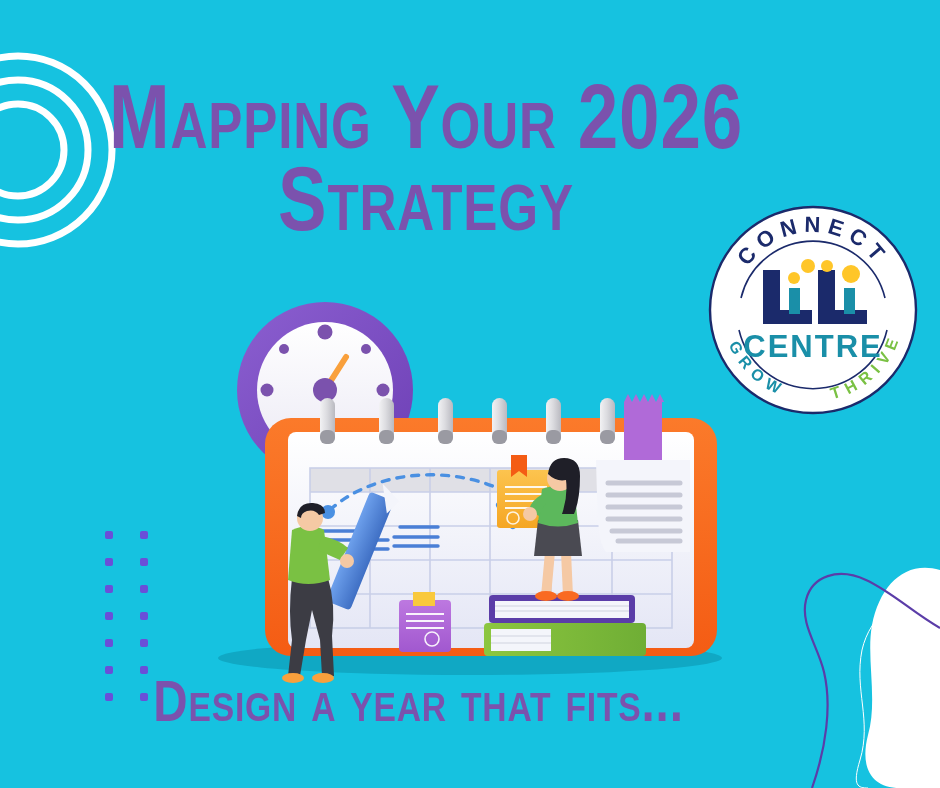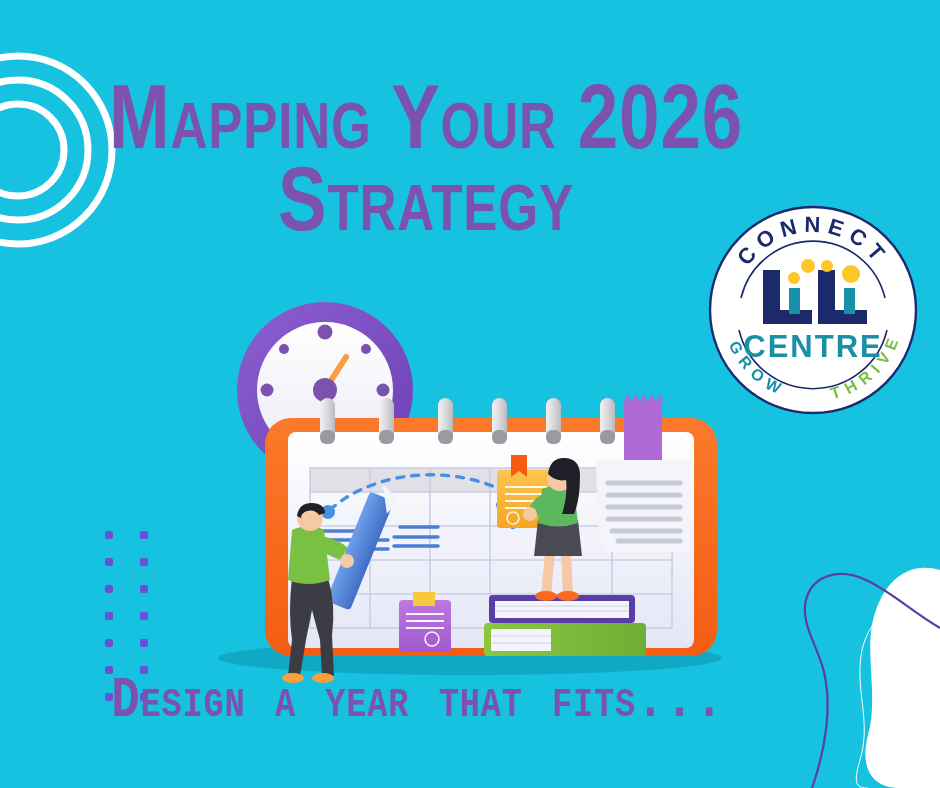--- a/index.html
+++ b/index.html
@@ -35,21 +35,21 @@
     white-space:nowrap;
   }
   #title-line-1{font-size:91px;}
   #title-line-2{font-size:91px;margin-top:4px;}
 
   
   #tagline{
     position:absolute;left:0;top:672px;width:836px;
     text-align:center;z-index:30;pointer-events:none;
     color:#7b52ad;
-    font-family:Liberation Mono, monospace;
+    font-family:Liberation Sans, sans-serif;
     font-weight:bold;
     font-variant:small-caps;
     font-size:58px;
     letter-spacing:1px;
     line-height:1;
     white-space:nowrap;
   }
   #tagline span{display:inline-block;transform:scaleX(0.82);}
 
   

